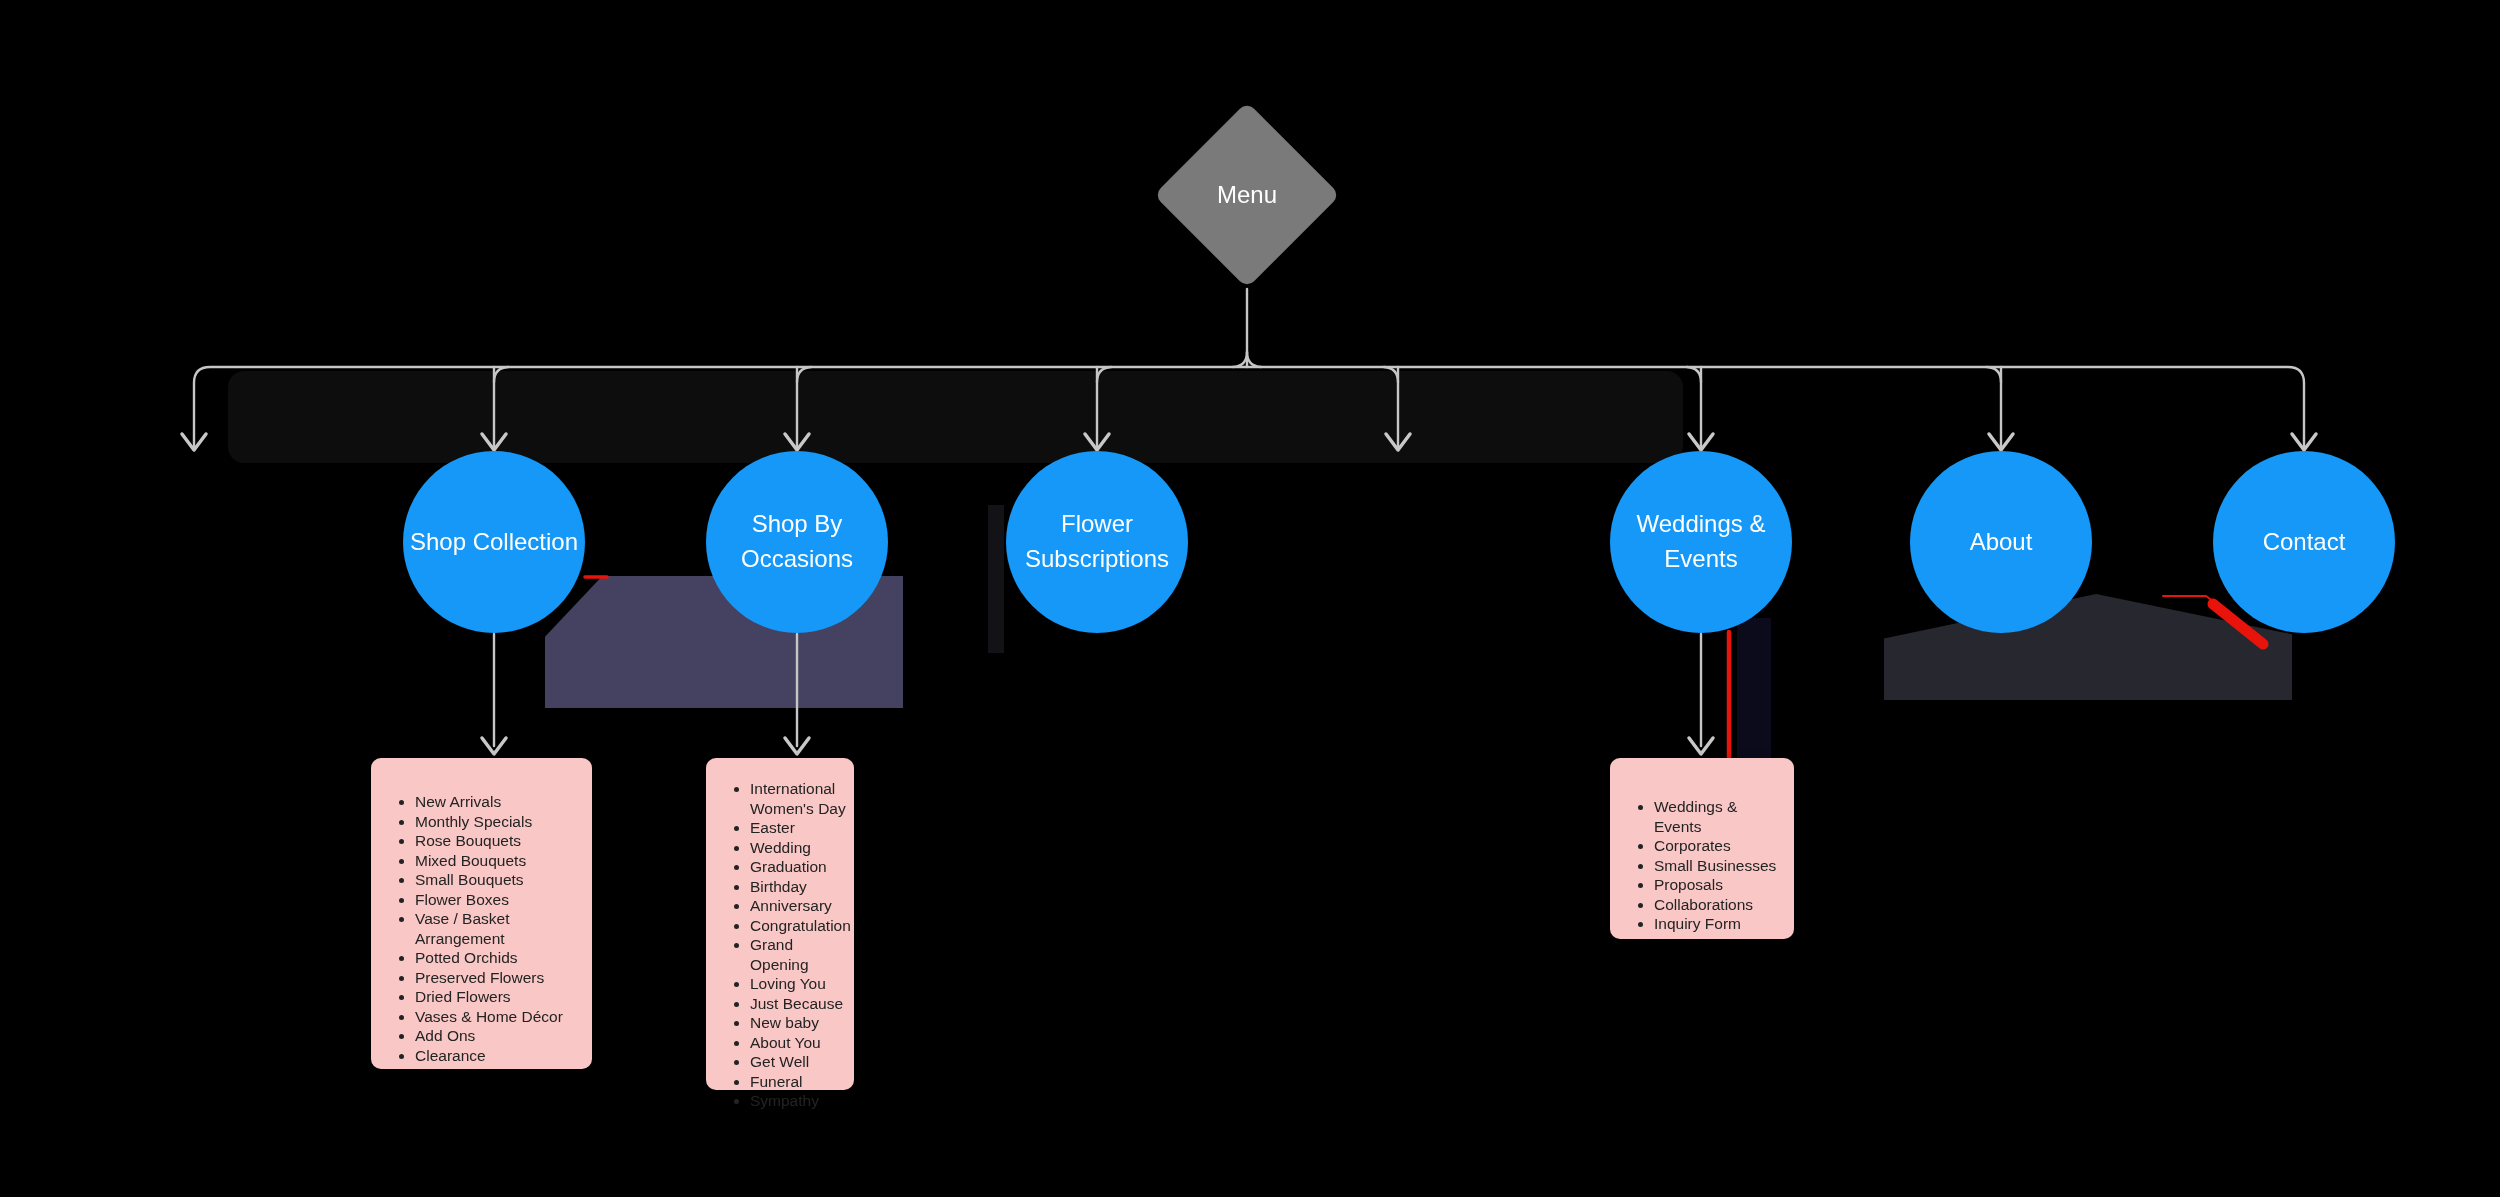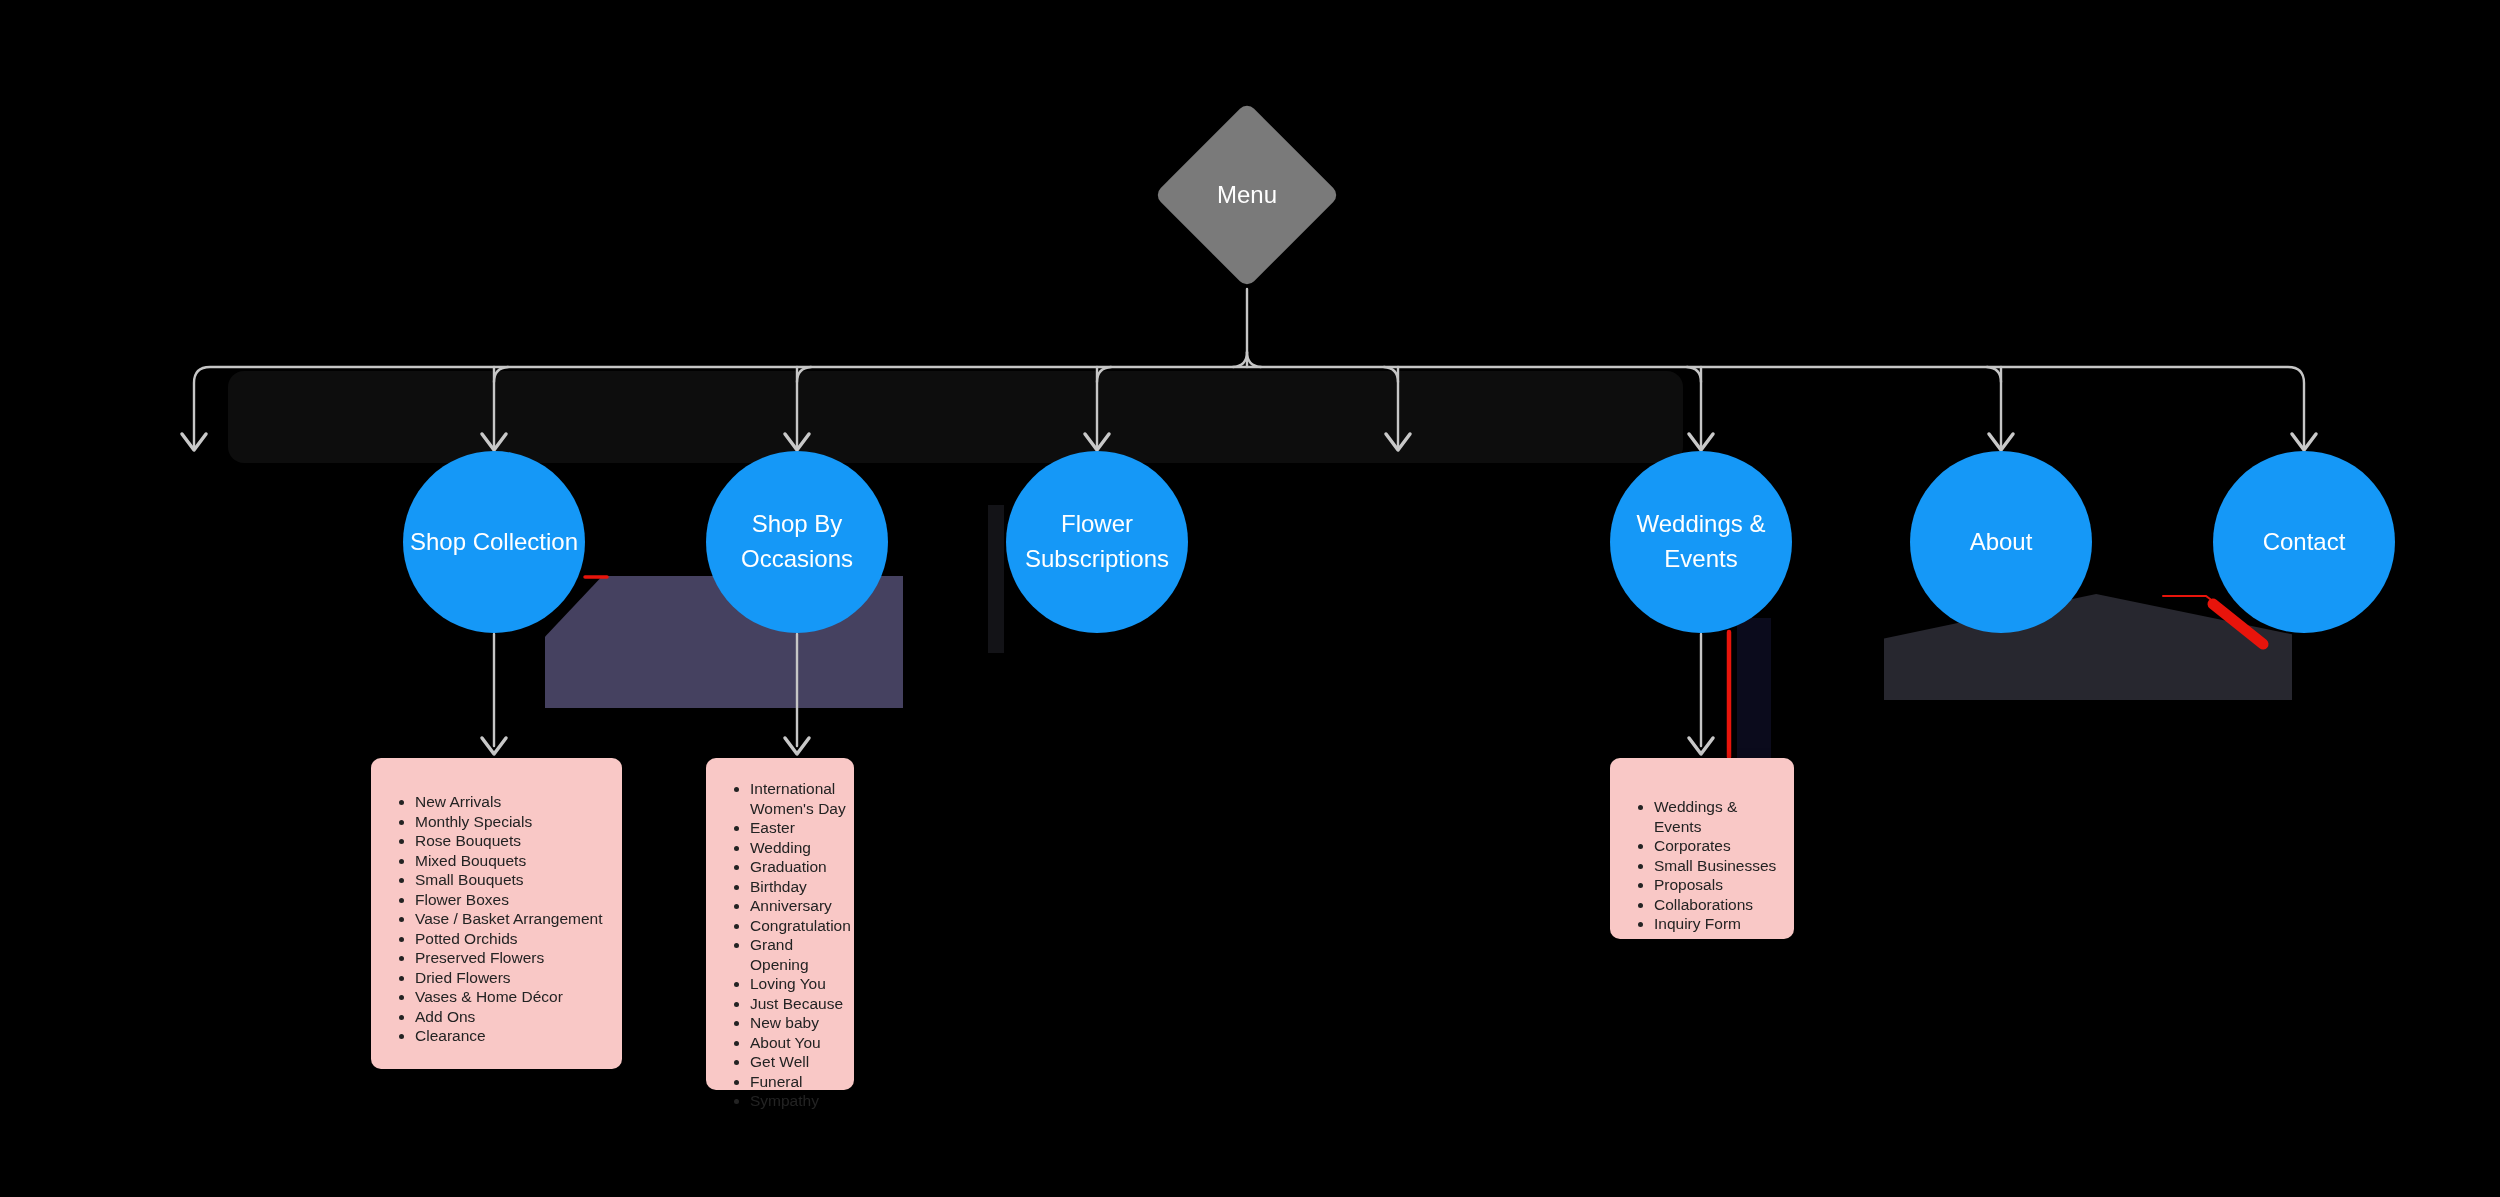--- a/index.html
+++ b/index.html
@@ -34,21 +34,21 @@
   .c0{left:103px;top:451px;} .c1{left:403px;top:451px;align-items:center;} .c2{left:706px;top:451px;}
   .c3{left:1006px;top:451px;} .c4{left:1307px;top:451px;} .c5{left:1610px;top:451px;}
   .c6{left:1910px;top:451px;} .c7{left:2213px;top:451px;}
   .node-circle .clabel{display:block;max-width:172px;}
 
   
   .submenu{position:absolute;z-index:3;background:#f9c8c6;border-radius:10px;color:#232323;
            box-sizing:border-box;box-shadow:0 6px 14px rgba(0,0,0,.5);}
   .submenu ul{margin:0;list-style:disc;padding:0 8px 0 44px;}
   .submenu li{font-size:15.5px;line-height:19.5px;}
-  .b0{left:371px;top:758px;width:251px;height:311px;padding-top:34px;}
+  .b0{left:371px;top:758px;width:221px;height:311px;padding-top:34px;}
   .b1{left:706px;top:758px;width:148px;height:332px;padding-top:21px;}
   .b2{left:1610px;top:758px;width:184px;height:181px;padding-top:39px;}
 </style>
 </head>
 <body>
 
 <div class="stage">
 
   <div class="panel p-bus"></div>
   <div class="panel p-bar"></div>

